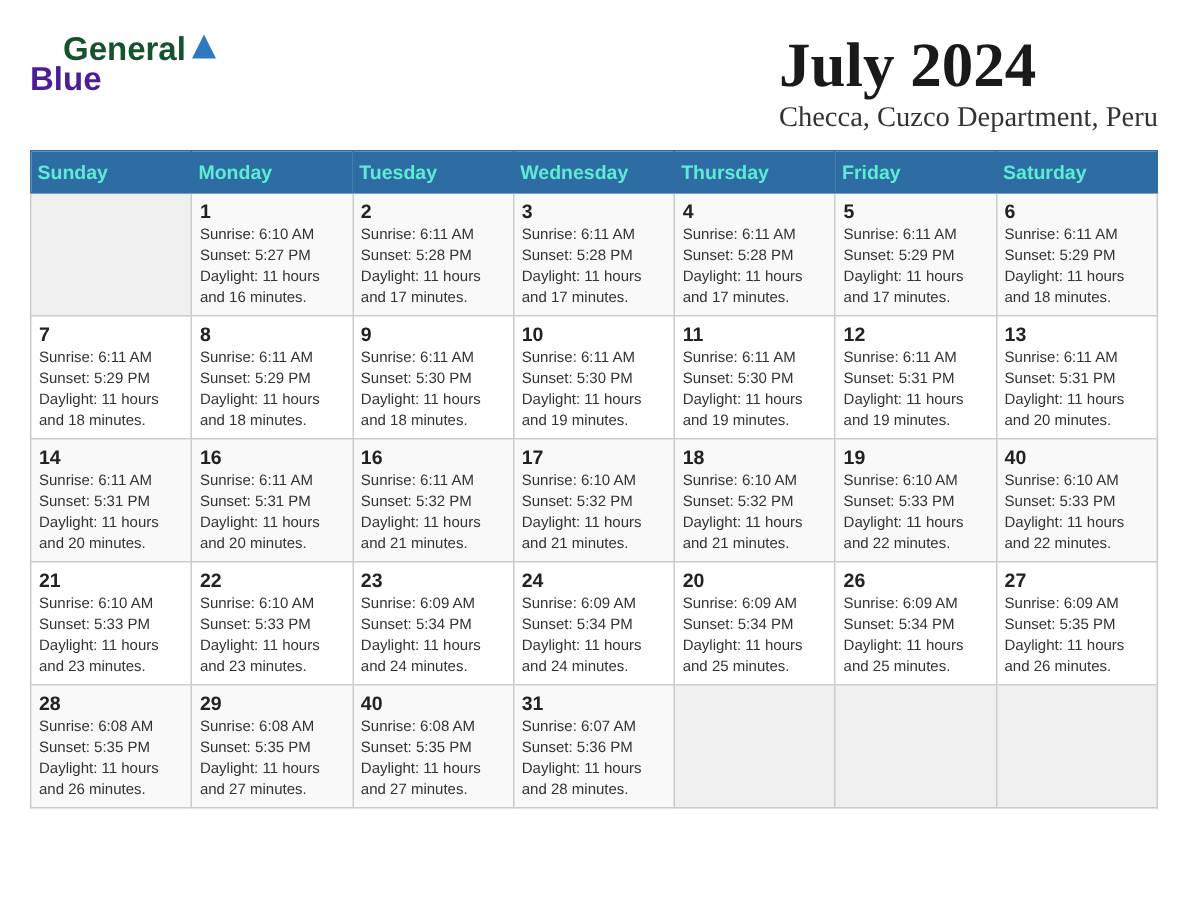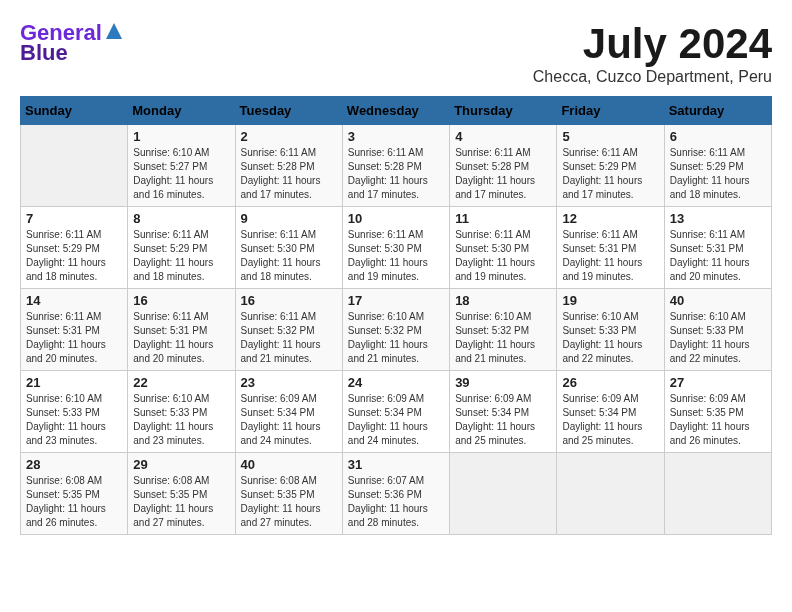--- a/index.html
+++ b/index.html
@@ -17,48 +17,49 @@
       margin-bottom: 10px;
     }
     .logo {
       display: flex;
       flex-direction: column;
       align-items: flex-start;
     }
     .logo-general {
       font-size: 22px;
       font-weight: bold;
-      color: #6d28d9;
+      color: #14532d;
+      margin-left: 22px;
     }
     .logo-blue {
       font-size: 22px;
       font-weight: bold;
       color: #4c1d95;
       margin-top: -6px;
     }
     .title-block {
-      text-align: right;
+      font-family: Liberation Serif, serif;
     }
     .month-title {
       font-size: 42px;
       font-weight: bold;
       color: #1a1a1a;
     }
     .location-title {
-      font-size: 16px;
+      font-size: 19px;
       color: #333;
     }
     table {
       width: 100%;
       border-collapse: collapse;
       font-size: 11px;
     }
     thead tr th {
       background-color: #2e6da4;
-      color: #000000;
+      color: #5eead4;
       padding: 6px 4px;
       text-align: left;
       font-size: 13px;
       font-weight: bold;
       border: 1px solid #2e6da4;
     }
     tbody tr td {
       border: 1px solid #ccc;
       padding: 4px 5px;
       vertical-align: top;
@@ -217,21 +218,21 @@
         </td>
         <td>
           <span class="day-number">23</span>
           <div class="day-info">Sunrise: 6:09 AM<br>Sunset: 5:34 PM<br>Daylight: 11 hours and 24 minutes.</div>
         </td>
         <td>
           <span class="day-number">24</span>
           <div class="day-info">Sunrise: 6:09 AM<br>Sunset: 5:34 PM<br>Daylight: 11 hours and 24 minutes.</div>
         </td>
         <td>
-          <span class="day-number">39</span>
+          <span class="day-number">20</span>
           <div class="day-info">Sunrise: 6:09 AM<br>Sunset: 5:34 PM<br>Daylight: 11 hours and 25 minutes.</div>
         </td>
         <td>
           <span class="day-number">26</span>
           <div class="day-info">Sunrise: 6:09 AM<br>Sunset: 5:34 PM<br>Daylight: 11 hours and 25 minutes.</div>
         </td>
         <td>
           <span class="day-number">27</span>
           <div class="day-info">Sunrise: 6:09 AM<br>Sunset: 5:35 PM<br>Daylight: 11 hours and 26 minutes.</div>
         </td>

